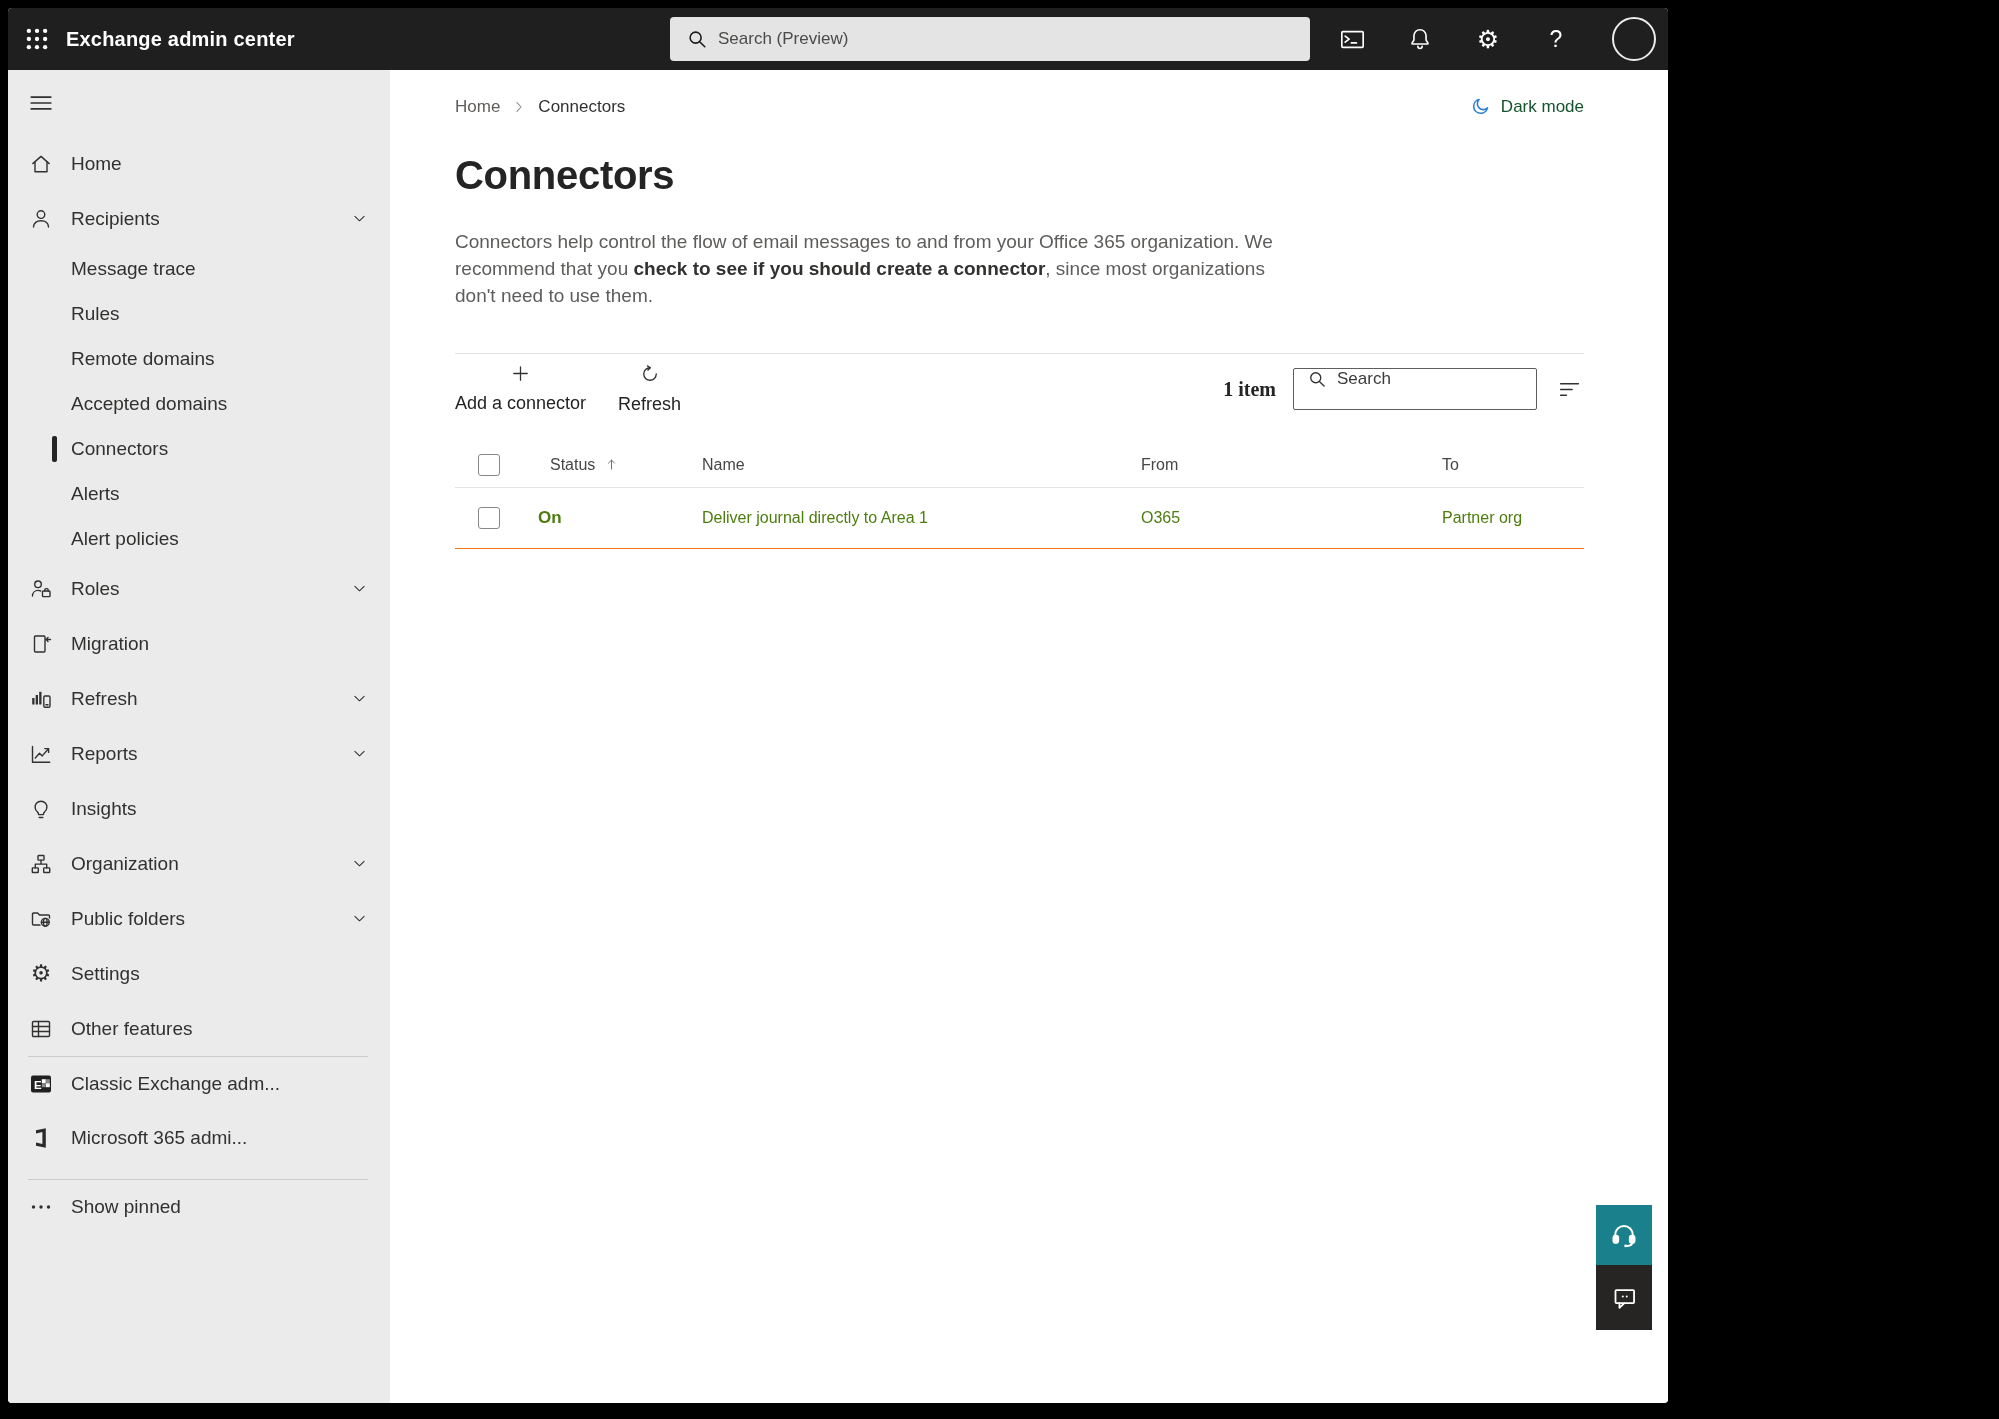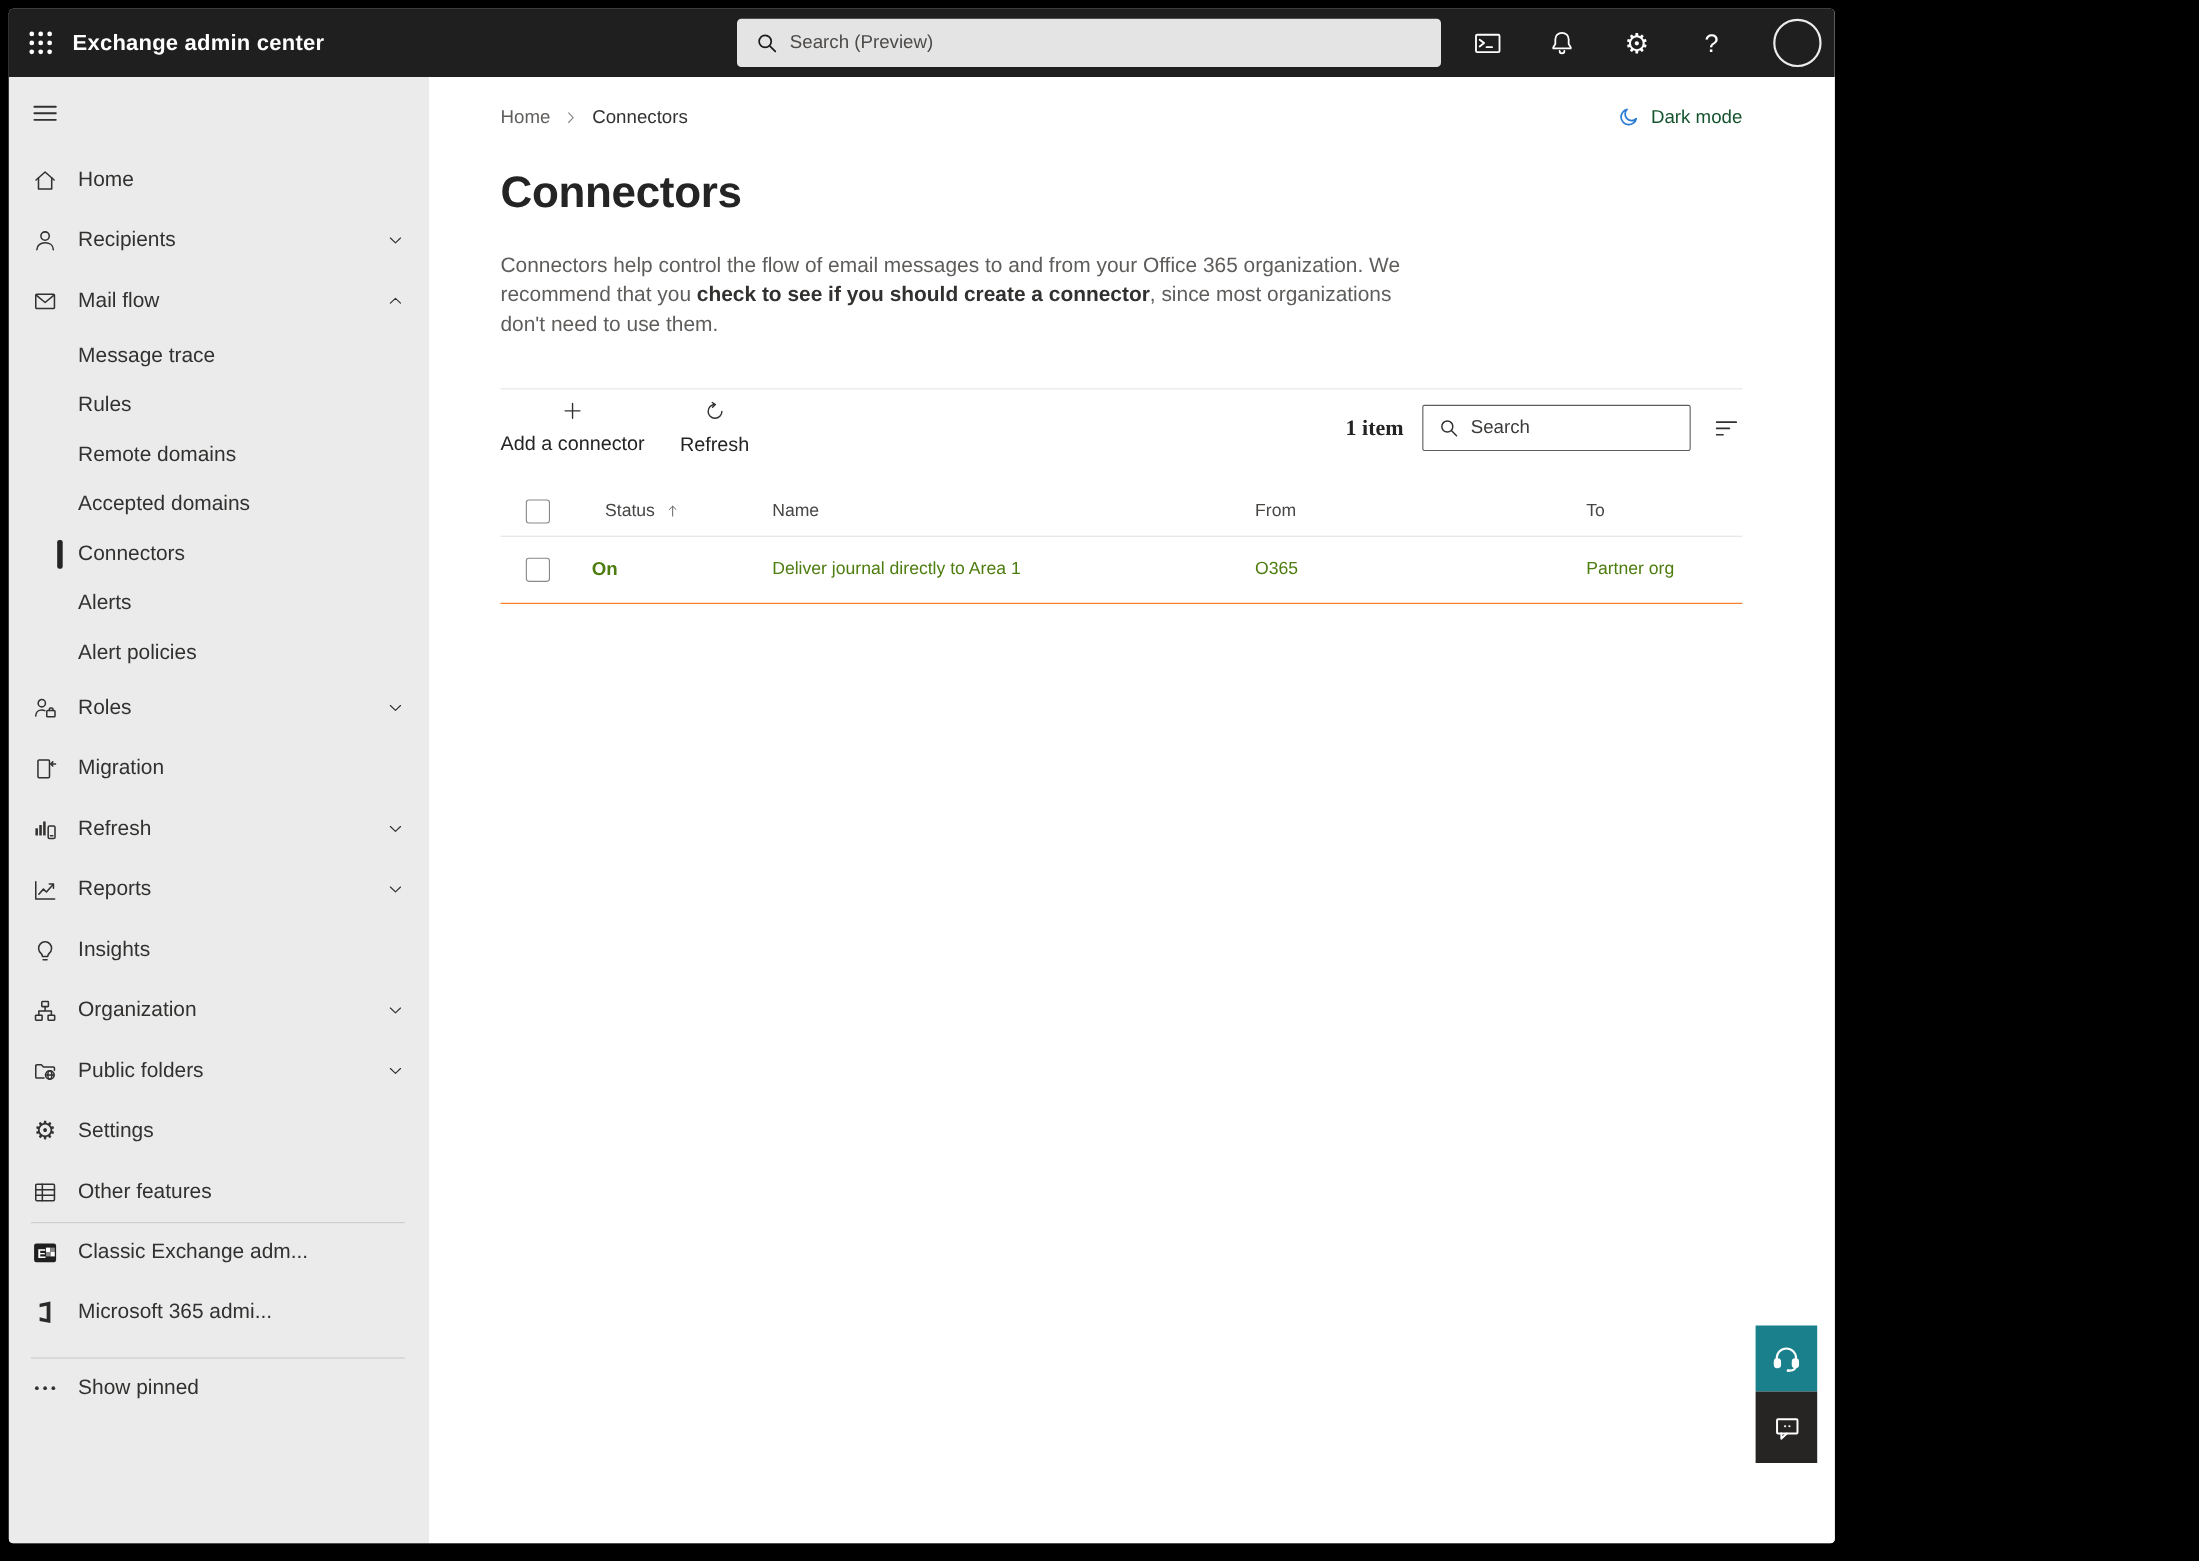--- a/index.html
+++ b/index.html
@@ -47,21 +47,21 @@
   .darkmode-label { font-size:17px; color:#14532d; }
   .page-title { margin-top:36px; font-size:40px; font-weight:700; color:#242424; letter-spacing:-.3px; }
   .page-desc { margin-top:30px; width:852px; font-size:19px; line-height:27px; color:#5f5d5b; }
   .desc-link { color:#323130; font-weight:600; cursor:pointer; }
   .content-divider { margin-top:44px; height:1px; background:#e5e3e1; }
   .toolbar { height:70px; display:flex; align-items:center; justify-content:space-between; }
   .tb-left { display:flex; align-items:center; gap:32px; }
   .tb-btn { display:flex; align-items:center; gap:10px; font-size:18px; color:#242424; cursor:pointer;flex-direction:column; }
   .tb-right { display:flex; align-items:center; gap:17px; }
   .item-count { font-family:"Liberation Serif","DejaVu Serif",serif; font-weight:700; font-size:20px; color:#242424; }
-  .tb-search { width:244px; height:42px; border:1px solid #5f5d5b; border-radius:2px; background:#fff; display:flex; align-items:center; }
+  .tb-search { width:244px; height:42px; border:1px solid #5f5d5b; border-radius:2px; background:#fff; display:flex; align-items:flex-start; }
   .tb-search svg { margin-left:13px; }
   .tb-search input { flex:1; width:100%; border:none; outline:none; background:transparent; font-size:17px; color:#201f1e; margin-left:10px; font-family:inherit; }
   .tb-search input::placeholder { color:#3b3a39; }
   .filter-btn { display:flex; align-items:center; justify-content:center; width:30px; height:30px; cursor:pointer; }
 
   
   .table { margin-top:18px; }
   .t-head, .t-row { display:grid; grid-template-columns:60px 164px 439px 301px 1fr; align-items:center; padding-left:23px; }
   .t-head { height:46px; border-bottom:1px solid #e5e3e1; font-size:16px; color:#484644; }
   .t-row { height:61px; border-bottom:1px solid #f97316; font-size:16px; color:#4d7c0f; cursor:pointer; }
@@ -164,34 +164,20 @@
               </svg>
           </span>
           <span class="nav-label">Recipients</span>
           <span class="chev">
             <svg class="st" width="17" height="17" viewBox="0 0 24 24" style="stroke-width:1.5">
                 <polyline points="5.5,9 12,15.2 18.5,9"></polyline>
               </svg>
           </span>
         </div>
 
-        <div class="nav-item">
-          <span class="nav-icon">
-            <svg class="st" width="24" height="24" viewBox="0 0 24 24">
-                <rect x="3.5" y="5.5" width="17" height="13" rx="1"></rect>
-                <polyline points="4.2,6.6 12,13 19.8,6.6"></polyline>
-              </svg>
-          </span>
-          <span class="nav-label">Mail flow</span>
-          <span class="chev">
-            <svg class="st" width="17" height="17" viewBox="0 0 24 24" style="stroke-width:1.5">
-                <polyline points="5.5,15 12,8.8 18.5,15"></polyline>
-              </svg>
-          </span>
-        </div>
 
         <div class="nav-sub">
           <span class="nav-label">Message trace</span>
         </div>
         <div class="nav-sub">
           <span class="nav-label">Rules</span>
         </div>
         <div class="nav-sub">
           <span class="nav-label">Remote domains</span>
         </div>

